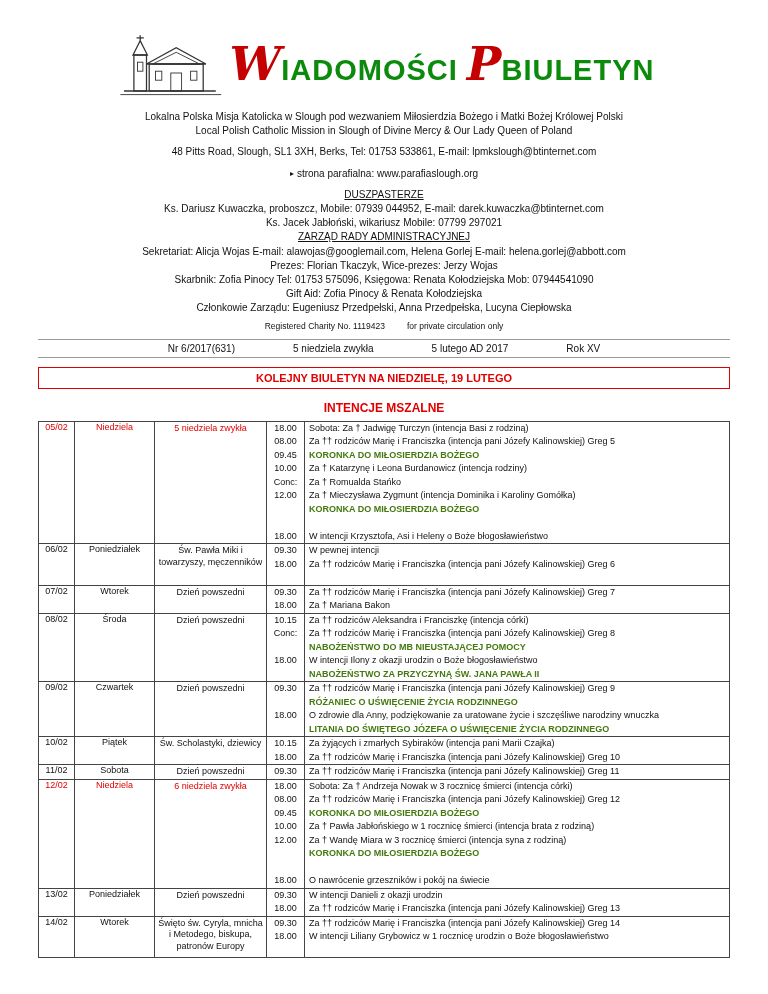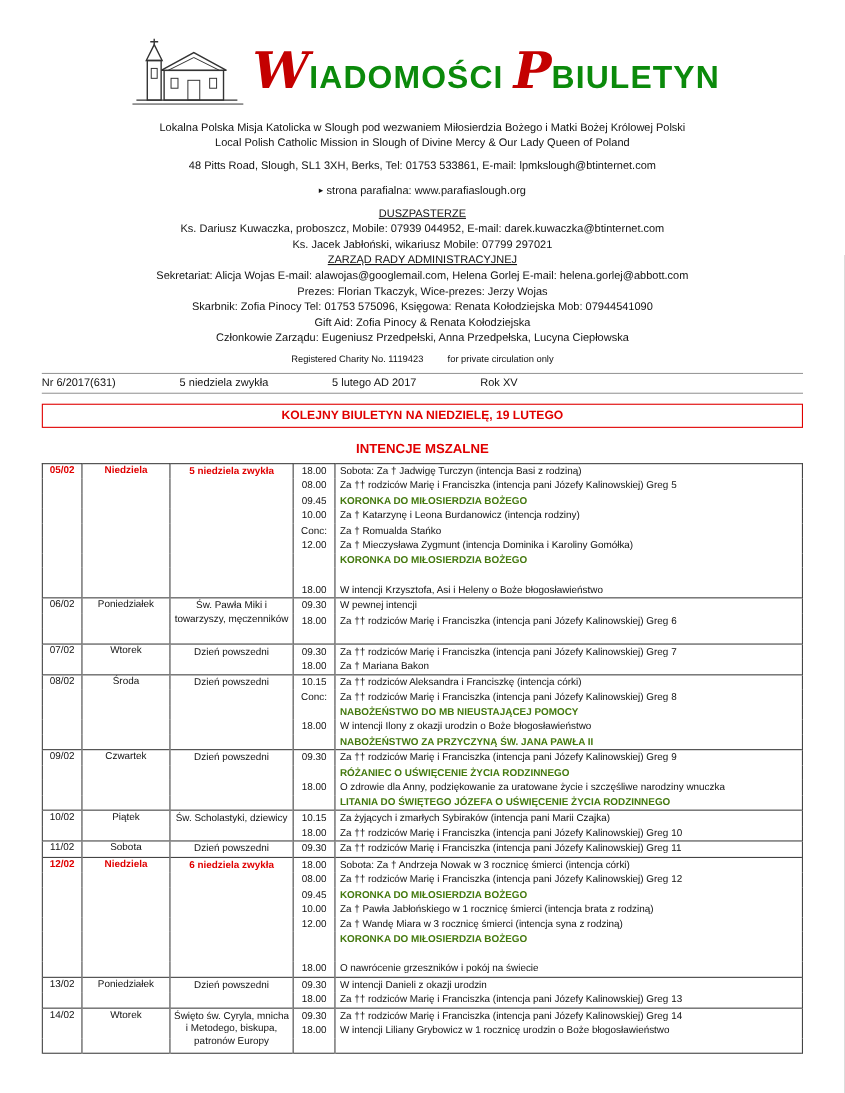--- a/index.html
+++ b/index.html
@@ -23,42 +23,42 @@
   }
   .hdr-lines { text-align:center; font-size:10px; line-height:1.42; }
   .hdr-lines .sp { margin-top:7px; }
   .hdr-lines .u { text-decoration:underline; }
   .bullet { font-size:8px; position:relative; top:-1px; margin-right:3px; }
   .charity { font-size:8.5px; margin-top:5px; }
   .charity .gap { display:inline-block; width:22px; }
   
   .issue-bar {
     margin-top:6px; border-top:1px solid #9a9a9a; border-bottom:1px solid #9a9a9a;
-    display:flex; gap:58px; font-size:10px; padding:3px 0;
+    display:flex; justify-content:center; gap:58px; font-size:10px; padding:3px 0;
   }
   
   .notice {
     border:1.6px solid #e00000; color:#e00000; font-weight:bold; text-align:center;
     font-size:11px; padding:4px 2px; margin-top:9px;
   }
   .section-title {
     color:#e00000; font-weight:bold; text-align:center; font-size:12px; margin:12px 0 6px 0;
   }
   
   table.intentions { width:100%; border-collapse:collapse; font-size:9px; line-height:11.5px; }
   table.intentions { border:1px solid #444; }
   table.intentions td { border-left:1px solid #444; border-right:1px solid #444; vertical-align:top; }
   table.intentions tr.group-start td { border-top:1px solid #444; }
   td.c-date  { width:36px;  text-align:center; vertical-align:middle; }
   td.c-day   { width:80px;  text-align:center; vertical-align:middle; }
   td.c-feast { width:112px; text-align:center; vertical-align:middle; padding:1px 3px; }
   td.c-time  { width:38px;  text-align:center; padding:1px 2px; }
   td.c-text  { padding:1px 4px; }
   td.c-text:empty::after, td.c-time:empty::after { content:"\00a0"; }
-  .red   { color:#e00000; font-weight:bold; }
+  .red   { color:#e00000; font-weight:normal; }
   .green { color:#44790f; font-weight:bold; }
 </style>
 </head>
 <body>
 
 <div class="page">
 
   <div class="masthead">
     <svg class="church-logo" viewBox="0 0 120 80" fill="none" stroke="#333" stroke-width="1.4">
 

